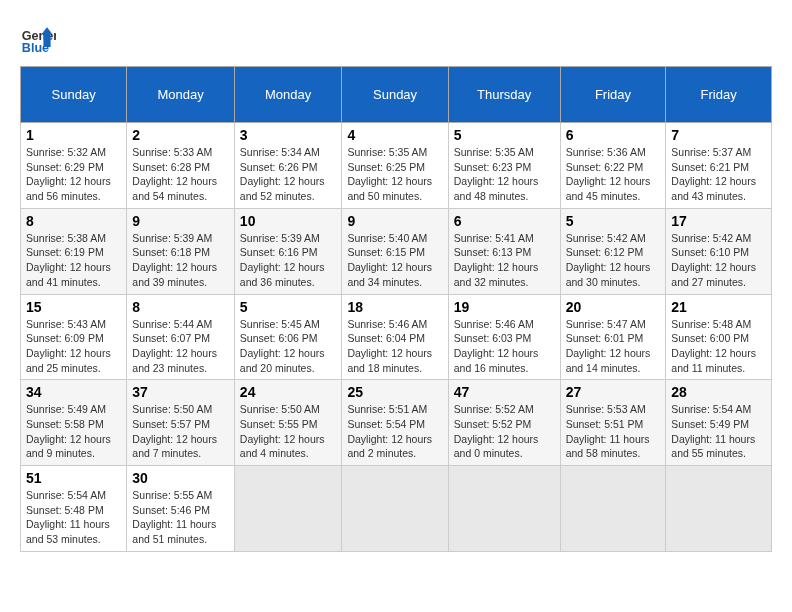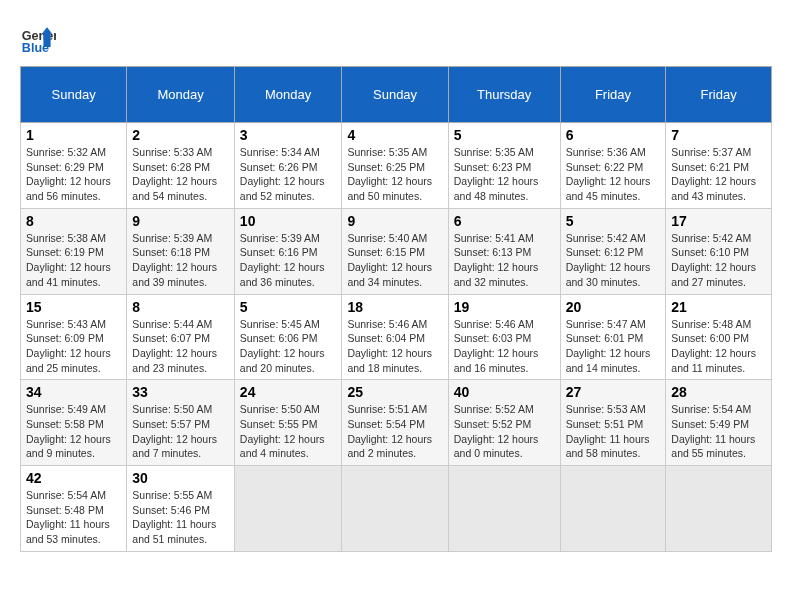--- a/index.html
+++ b/index.html
@@ -282,21 +282,21 @@
       <tr>
         <td>
         <span class="day-num">34</span>
         <div class="day-info">
           Sunrise: 5:49 AM<br>
           Sunset: 5:58 PM<br>
           Daylight: 12 hours and 9 minutes.
         </div>
       </td>
         <td>
-        <span class="day-num">33</span>
+        <span class="day-num">37</span>
         <div class="day-info">
           Sunrise: 5:50 AM<br>
           Sunset: 5:57 PM<br>
           Daylight: 12 hours and 7 minutes.
         </div>
       </td>
         <td>
         <span class="day-num">24</span>
         <div class="day-info">
           Sunrise: 5:50 AM<br>
@@ -306,21 +306,21 @@
       </td>
         <td>
         <span class="day-num">25</span>
         <div class="day-info">
           Sunrise: 5:51 AM<br>
           Sunset: 5:54 PM<br>
           Daylight: 12 hours and 2 minutes.
         </div>
       </td>
         <td>
-        <span class="day-num">40</span>
+        <span class="day-num">47</span>
         <div class="day-info">
           Sunrise: 5:52 AM<br>
           Sunset: 5:52 PM<br>
           Daylight: 12 hours and 0 minutes.
         </div>
       </td>
         <td>
         <span class="day-num">27</span>
         <div class="day-info">
           Sunrise: 5:53 AM<br>
@@ -332,21 +332,21 @@
         <span class="day-num">28</span>
         <div class="day-info">
           Sunrise: 5:54 AM<br>
           Sunset: 5:49 PM<br>
           Daylight: 11 hours and 55 minutes.
         </div>
       </td>
       </tr>
       <tr>
         <td>
-        <span class="day-num">42</span>
+        <span class="day-num">51</span>
         <div class="day-info">
           Sunrise: 5:54 AM<br>
           Sunset: 5:48 PM<br>
           Daylight: 11 hours and 53 minutes.
         </div>
       </td>
         <td>
         <span class="day-num">30</span>
         <div class="day-info">
           Sunrise: 5:55 AM<br>

